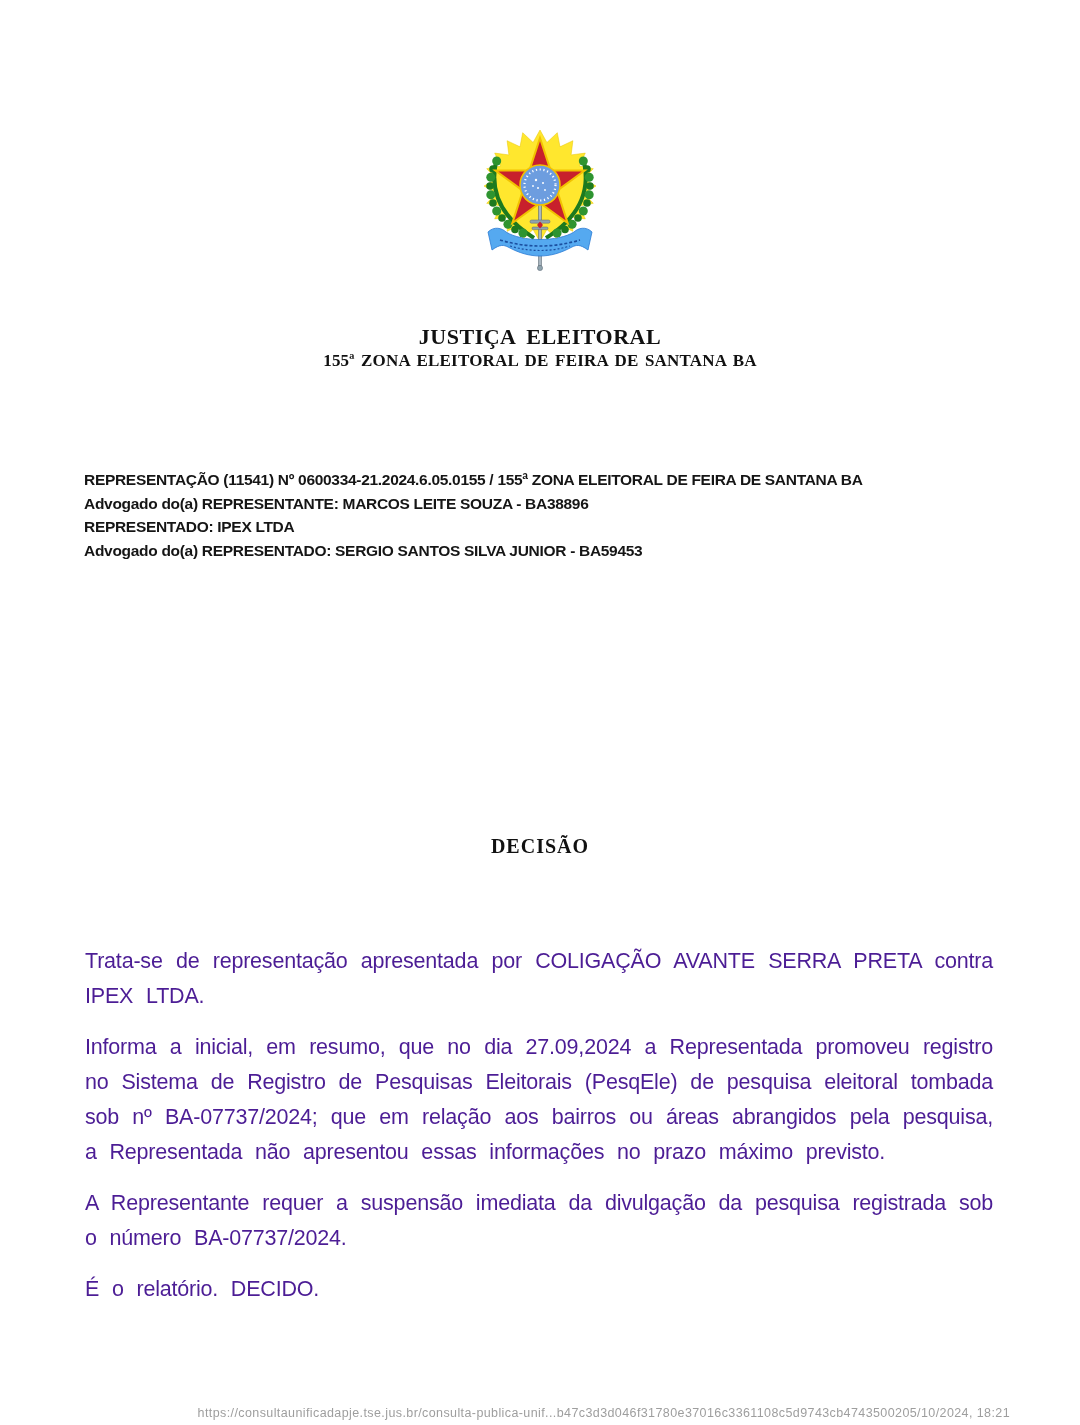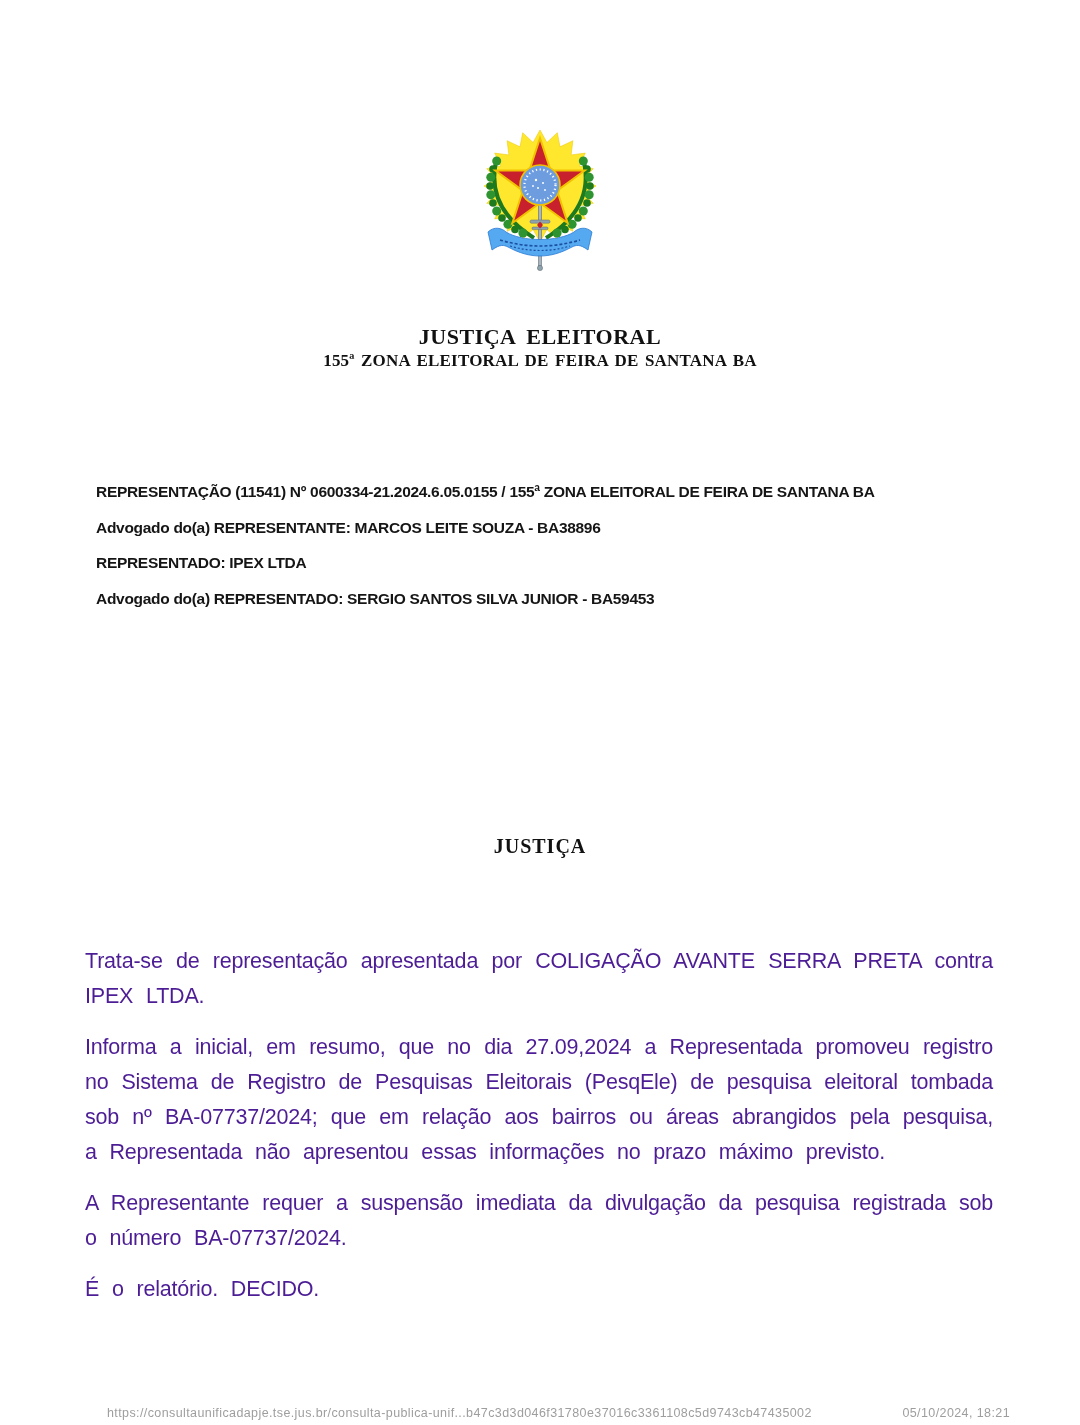--- a/index.html
+++ b/index.html
@@ -57,21 +57,21 @@
     top: 468px;
     left: 84px;
     width: 830px;
     font-family: "Liberation Sans", sans-serif;
     font-weight: bold;
     font-size: 15.5px;
     line-height: 23.5px;
     letter-spacing: -0.3px;
     color: #151515;
   }
-  .case-info p { margin: 12px; }
+  .case-info p { margin: 0; }
   .decision-heading {
     position: absolute;
     top: 835px;
     left: 0;
     width: 100%;
     margin: 0;
     text-align: center;
     font-family: "Liberation Serif", serif;
     font-weight: bold;
     font-size: 20px;
@@ -88,24 +88,24 @@
     line-height: 35px;
     letter-spacing: -0.2px;
     word-spacing: 7px;
     text-align: justify;
     color: #4c1d95;
   }
   .body-text p { margin: 0 0 16px 0; }
   .footer {
     position: absolute;
     top: 1406px;
-    left: 107px;
+    left: 87px;
     right: 70px;
     display: flex;
-    justify-content: space-between;
+    justify-content: flex-end;
     font-size: 12.5px;
     letter-spacing: 0.4px;
     color: #9e9e9e;
     white-space: nowrap;
   }
 </style>
 </head>
 <body>
 
 <div class="page">
@@ -179,21 +179,21 @@
   <h1 class="title">JUSTIÇA ELEITORAL</h1>
   <h2 class="subtitle">155ª ZONA ELEITORAL DE FEIRA DE SANTANA BA</h2>
 
   <div class="case-info">
     <p>REPRESENTAÇÃO (11541) Nº 0600334-21.2024.6.05.0155 / 155ª ZONA ELEITORAL DE FEIRA DE SANTANA BA</p>
     <p>Advogado do(a) REPRESENTANTE: MARCOS LEITE SOUZA - BA38896</p>
     <p>REPRESENTADO: IPEX LTDA</p>
     <p>Advogado do(a) REPRESENTADO: SERGIO SANTOS SILVA JUNIOR - BA59453</p>
   </div>
 
-  <h3 class="decision-heading">JUSTIÇA</h3>
+  <h3 class="decision-heading">DECISÃO</h3>
 
   <div class="body-text">
     <p>Trata-se de representação apresentada por COLIGAÇÃO AVANTE SERRA PRETA contra IPEX LTDA.</p>
     <p>Informa a inicial, em resumo, que no dia 27.09,2024 a Representada promoveu registro no Sistema de Registro de Pesquisas Eleitorais (PesqEle) de pesquisa eleitoral tombada sob nº BA-07737/2024; que em relação aos bairros ou áreas abrangidos pela pesquisa, a Representada não apresentou essas informações no prazo máximo previsto.</p>
     <p>A Representante requer a suspensão imediata da divulgação da pesquisa registrada sob o número BA-07737/2024.</p>
     <p>É o relatório. DECIDO.</p>
   </div>
 
   <div class="footer">
     <span>https://consultaunificadapje.tse.jus.br/consulta-publica-unif...b47c3d3d046f31780e37016c3361108c5d9743cb47435002</span>

